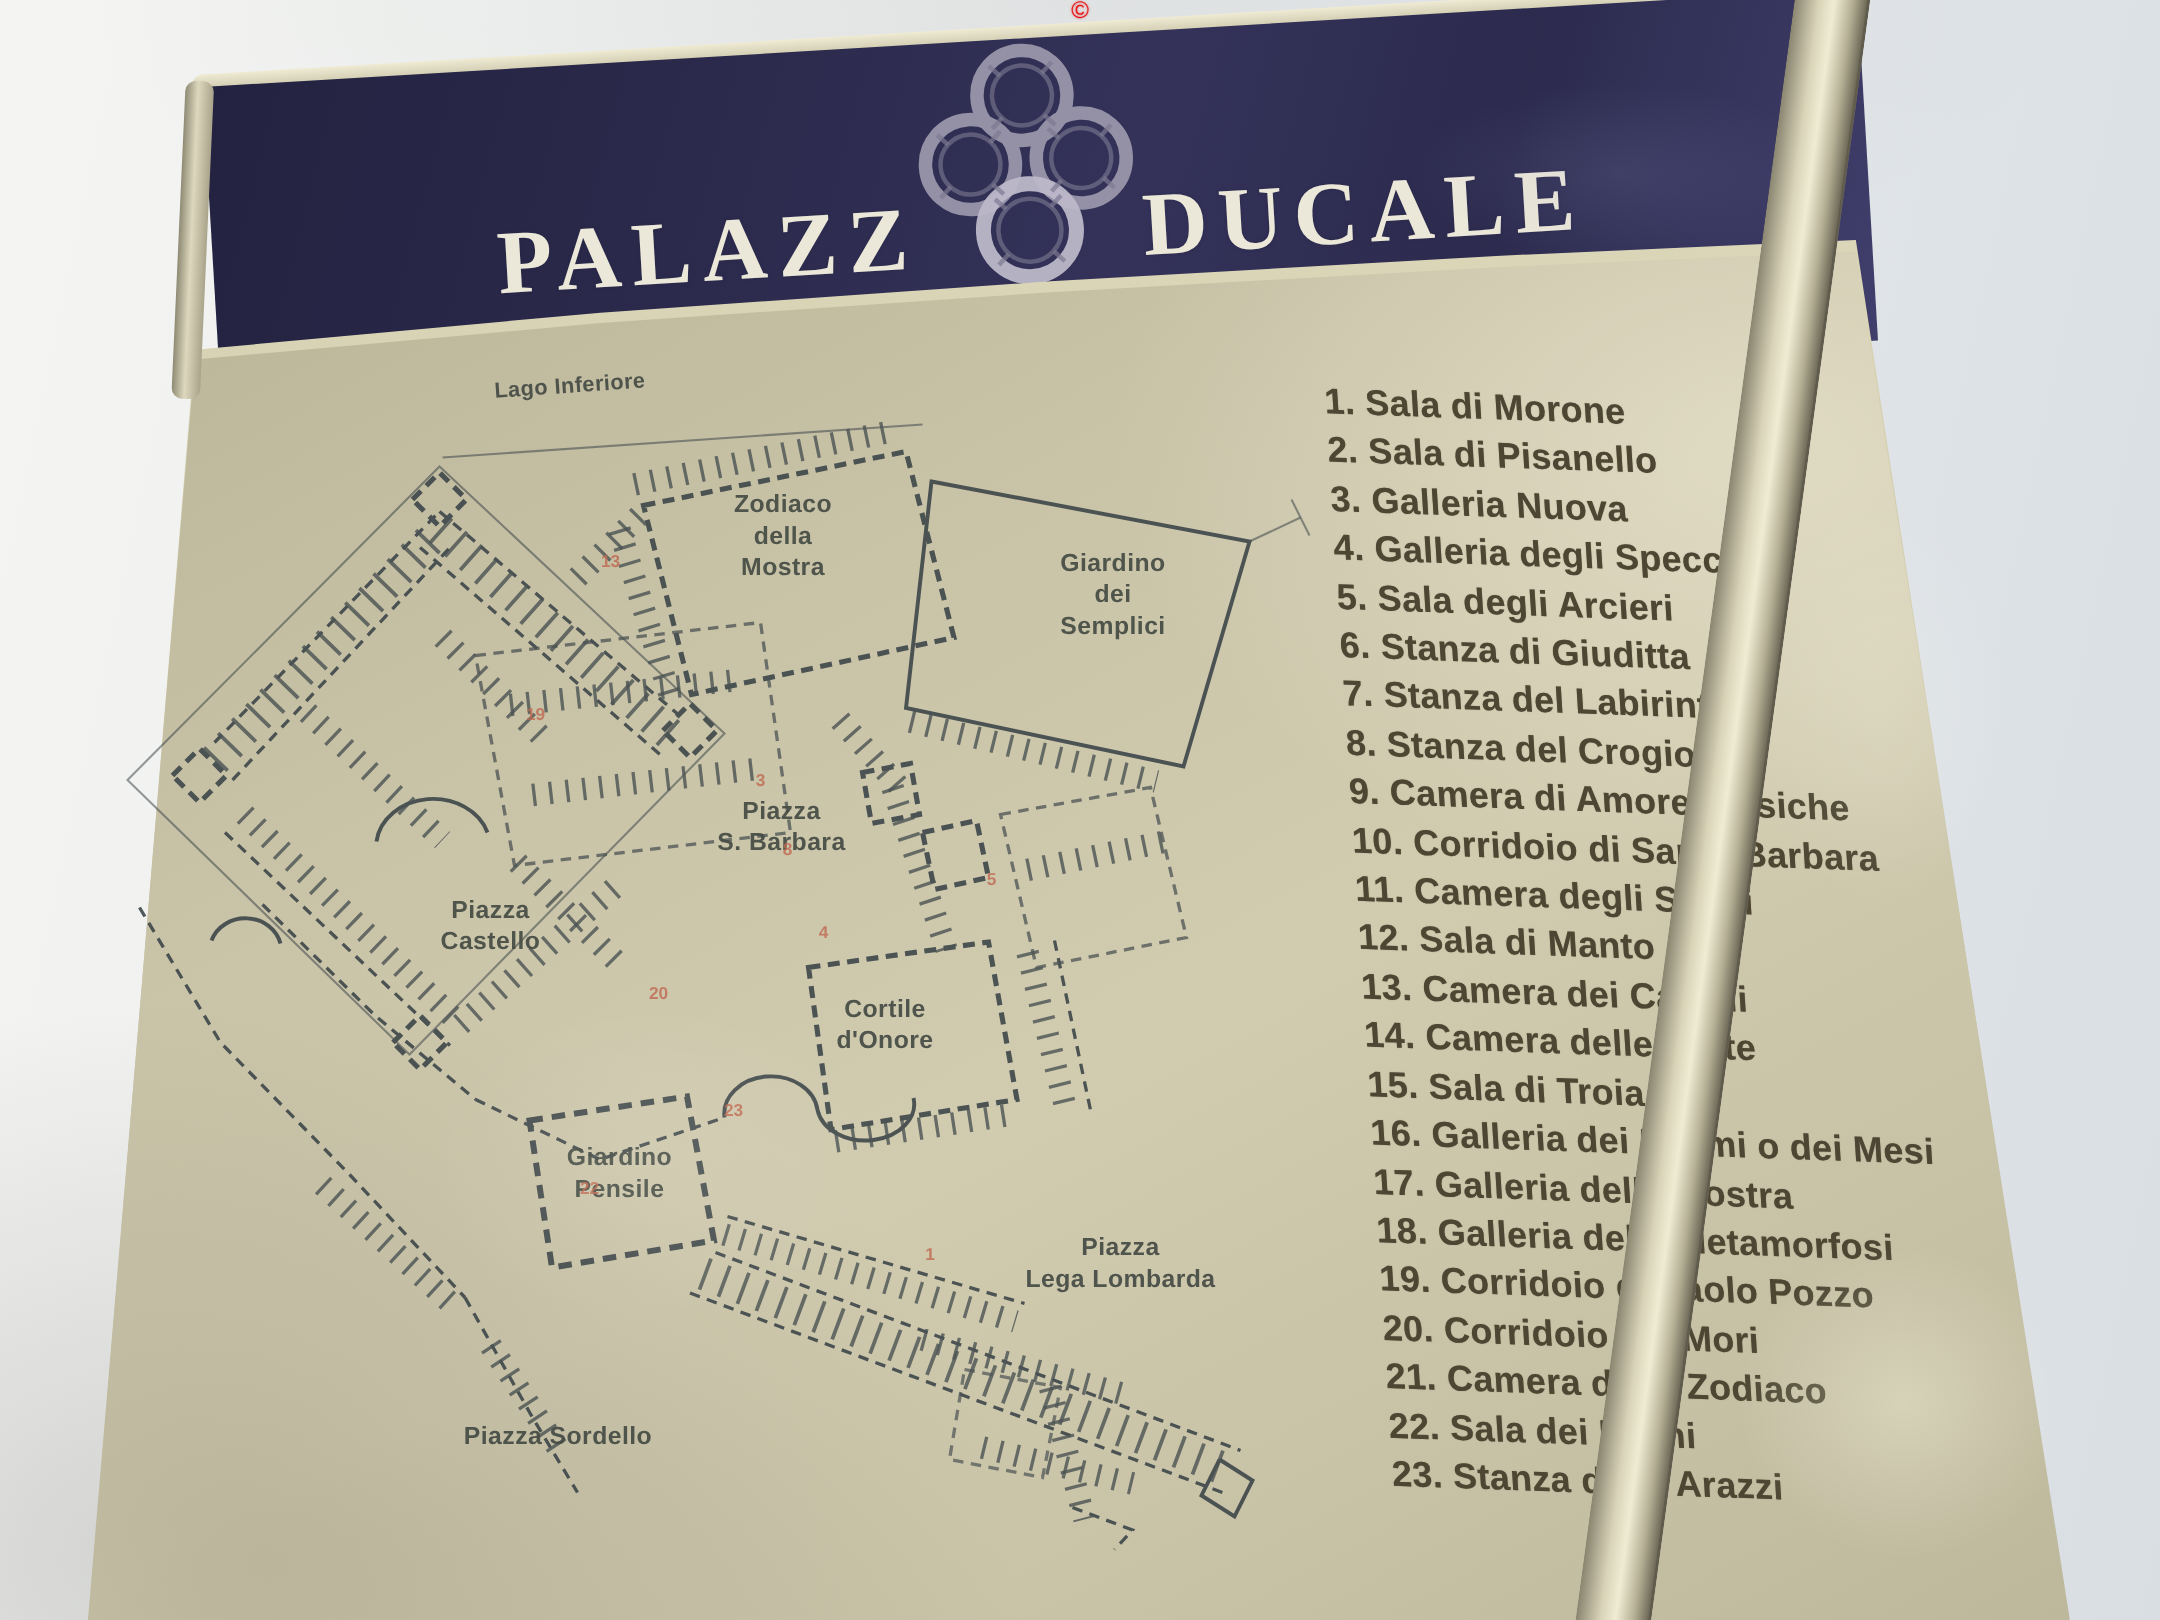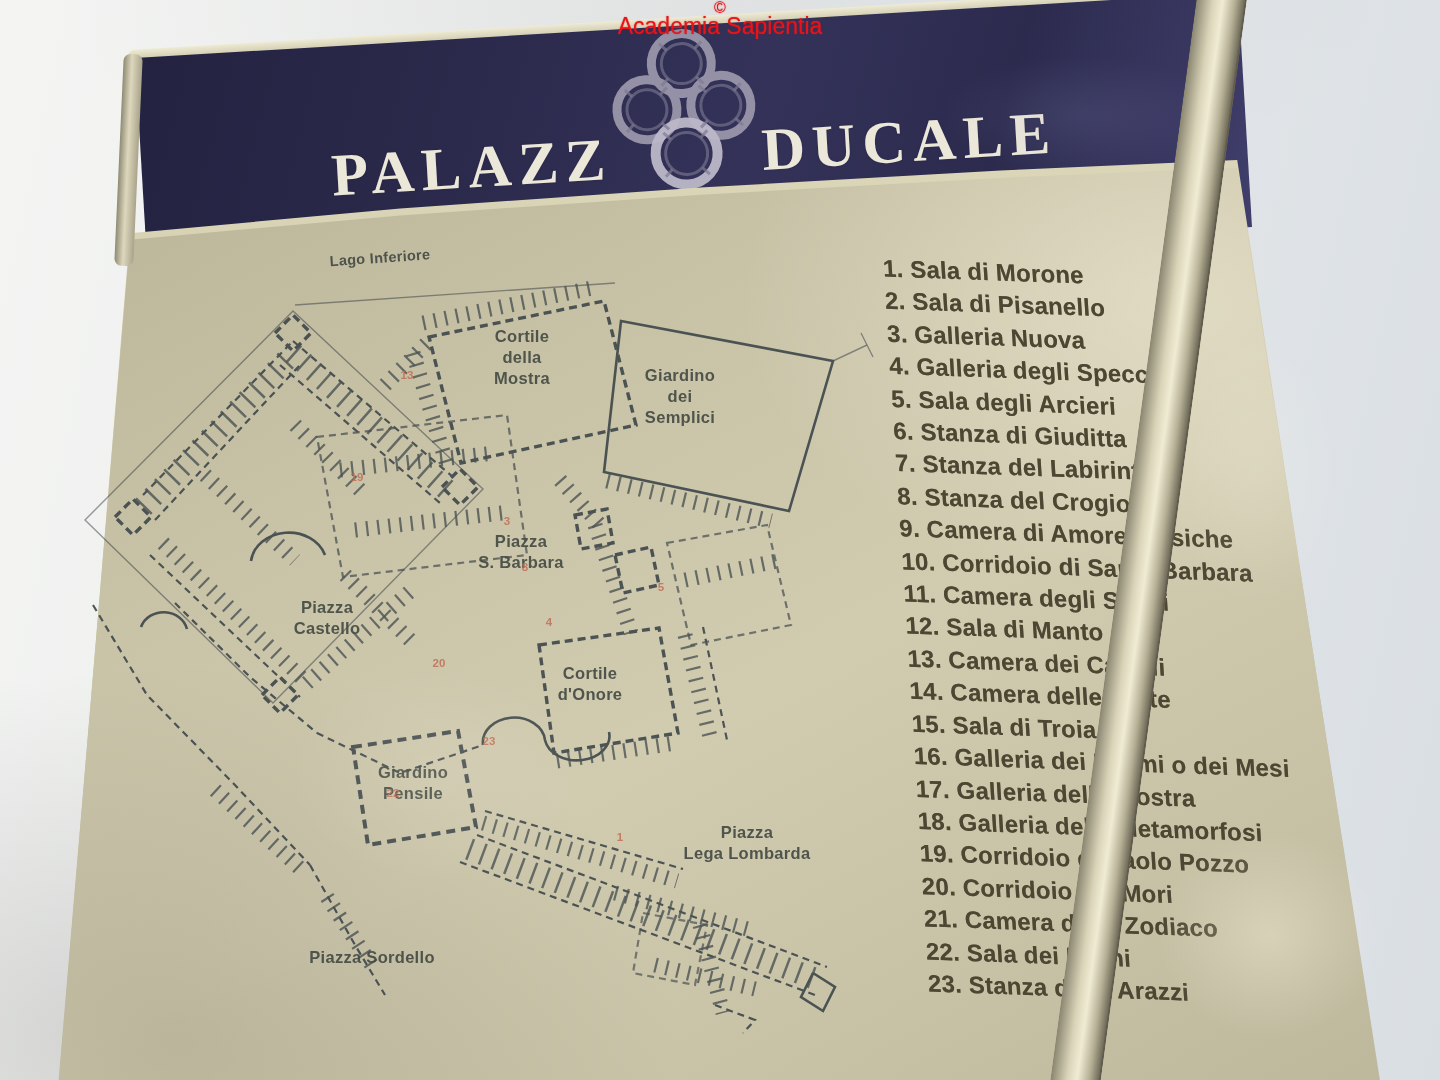--- a/index.html
+++ b/index.html
@@ -234,24 +234,24 @@
       <polyline class="dash2" points="660,780 700,795 688,808"></polyline>
 
       <polyline class="dash2" points="38,380 92,470 178,558 255,640"></polyline>
       <line class="rungsm" x1="160" y1="565" x2="250" y2="648"></line>
       <path class="solid2" d="M86,402 a24,22 0 0 1 46,2"></path>
       <polyline class="dash2" points="255,640 300,720 330,770"></polyline>
       <line class="rungsm" x1="272" y1="672" x2="318" y2="742"></line>
     </svg>
 
     <div class="map-label small" style="left:325px;top:33px">Lago Inferiore</div>
-    <div class="map-label" style="left:467px;top:133px">Cortile
+    <div class="map-label" style="left:467px;top:133px">Zodiaco
 della
 Mostra</div>
-    <div class="map-label" style="left:625px;top:172px">Giardino
+    <div class="map-label" style="left:687px;top:172px">Giardino
 dei
 Semplici</div>
     <div class="map-label" style="left:466px;top:327px">Piazza
 S. Barbara</div>
     <div class="map-label" style="left:272px;top:393px">Piazza
 Castello</div>
     <div class="map-label" style="left:535px;top:459px">Cortile
 d'Onore</div>
     <div class="map-label" style="left:358px;top:558px">Giardino
 Pensile</div>
@@ -302,16 +302,15 @@
   <div class="left-rail"></div>
   <div class="right-rail"></div>
 
   <div class="glare g1"></div>
   <div class="glare g2"></div>
   <div class="glare g3"></div>
   <div class="glare g4"></div>
 
   <div class="watermark">
     <div class="wm-c">©</div>
-    <div class="wm-1">Academia Sapientia</div>
   </div>
 
 </div>
 
 </body></html>

